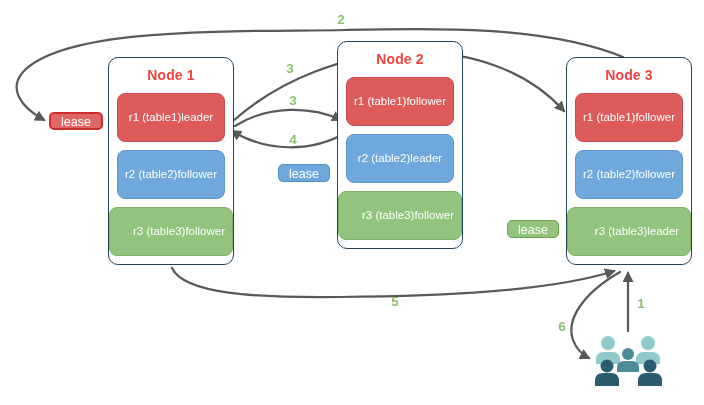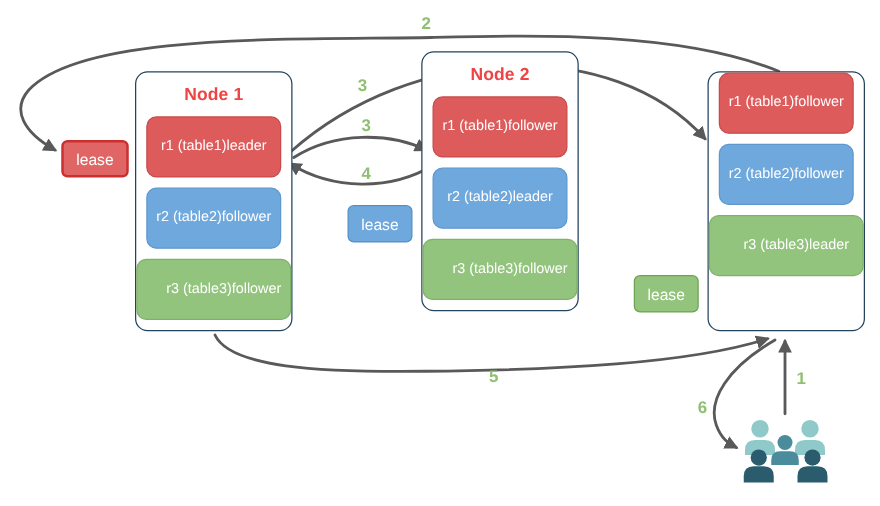--- a/index.html
+++ b/index.html
@@ -20,21 +20,21 @@
   }
   .replica{
     width:106px;height:47px;margin:0 auto 8px auto;border-radius:8px;
     display:flex;flex-direction:row;align-items:center;justify-content:center;
     color:#fff;font-size:11.5px;line-height:1.32;text-align:center;
   }
   .replica.red{background:var(--red);border:1px solid var(--red-border);}
   .replica.blue{background:var(--blue);border:1px solid var(--blue-border);}
   .replica.green{background:var(--green);border:1px solid var(--green-border);padding-left:16px;}
   .lease{
-    position:absolute;box-sizing:border-box;height:30px;padding:1px 10px 0 10px;
+    position:absolute;box-sizing:border-box;height:18px;padding:1px 10px 0 10px;
     border-radius:5px;color:#fff;font-size:12.5px;display:flex;align-items:center;
   }
   .lease.red{background:var(--lease-red-fill);border:2px solid var(--lease-red-border);}
   .lease.blue{background:var(--lease-blue-fill);border:1.5px solid var(--lease-blue-border);}
   .lease.green{background:var(--lease-green-fill);border:1.5px solid var(--lease-green-border);}
   .step-label{
     position:absolute;transform:translate(-50%,-50%);
     color:var(--step-green);font-size:13.5px;font-weight:bold;
   }
   .users{position:absolute;left:591px;top:332px;}
@@ -88,20 +88,21 @@
       <span>r2 (table2)</span>
       <span>leader</span>
     </div>
     <div class="replica green">
       <span>r3 (table3)</span>
       <span>follower</span>
     </div>
   </div>
 
   <div class="node-card" style="left:566px;top:57px;">
+    <div class="node-title">Node 3</div>
     <div class="replica red">
       <span>r1 (table1)</span>
       <span>follower</span>
     </div>
     <div class="replica blue">
       <span>r2 (table2)</span>
       <span>follower</span>
     </div>
     <div class="replica green">
       <span>r3 (table3)</span>

